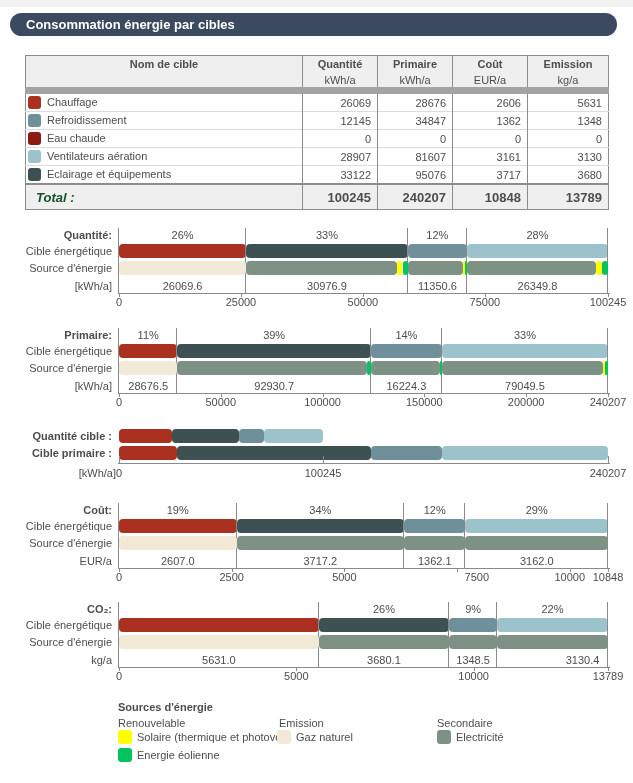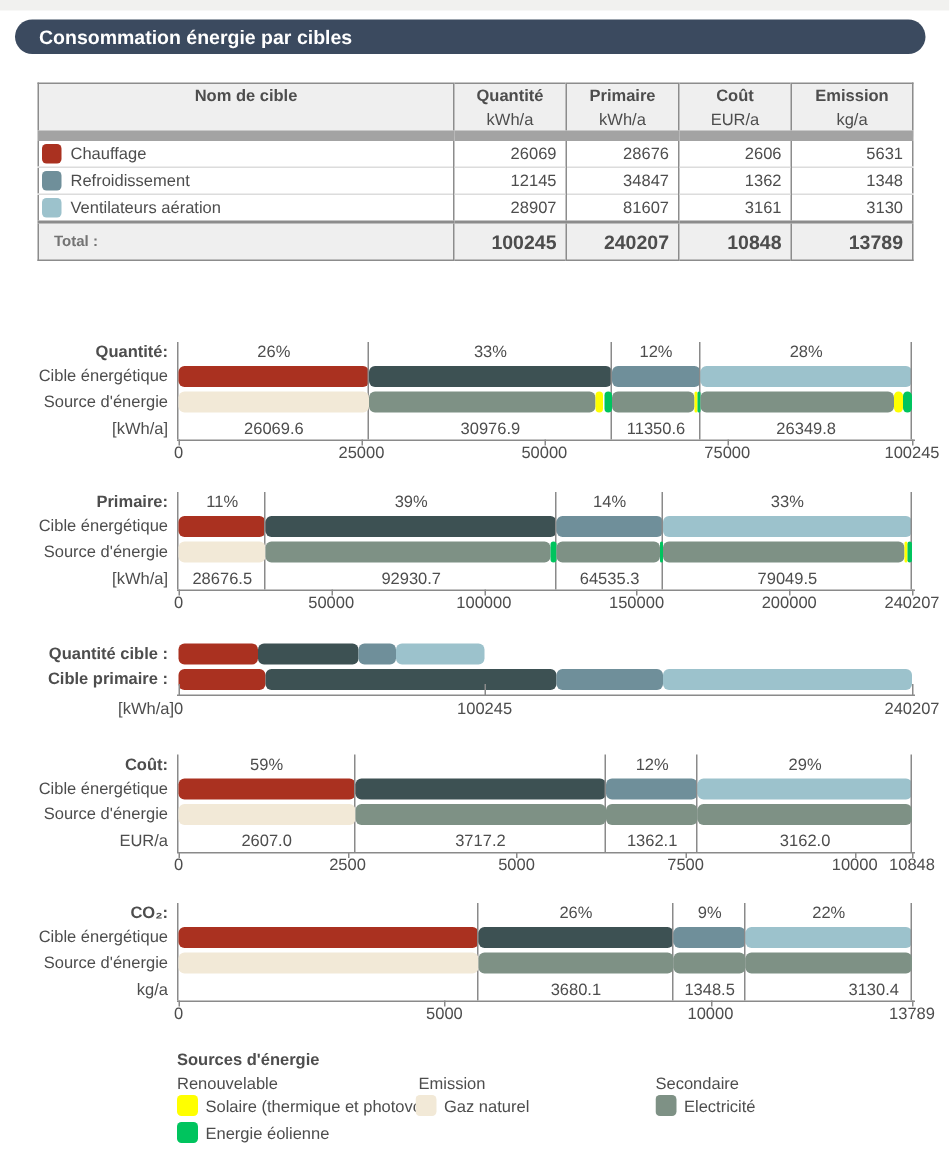--- a/index.html
+++ b/index.html
@@ -32,21 +32,21 @@
   #energytable td.name{text-align:left;padding-left:2px;white-space:nowrap;}
   #energytable td.num{text-align:right;padding-right:6px;}
   #energytable .sw{
     display:inline-block;width:13px;height:13px;border-radius:3px;
     margin-right:6px;vertical-align:-3px;
   }
   #energytable tfoot td{
     height:22px;border-top:2px solid #8c8c8c;background:#efefef;
     font-weight:bold;font-size:13px;
   }
-  #energytable tfoot td.name{padding-left:10px;font-size:10px;color:#737373;}
+  #energytable tfoot td.name{padding-left:10px;font-size:13px;color:#14532d;font-style:italic;}
   
   .chart{left:0;width:633px;}
   .clab{position:absolute;left:0;width:112px;text-align:right;font-size:11px;line-height:13px;white-space:nowrap;}
   .clab.b{font-weight:bold;}
   .ctext{position:absolute;text-align:center;font-size:11px;line-height:12px;}
   .seg{position:absolute;height:14px;border-radius:4px;}
   .vline{position:absolute;width:1px;background:#8a8a8a;}
   .axis{position:absolute;height:1px;background:#8a8a8a;}
   .tickmark{position:absolute;width:1px;background:#8a8a8a;}
   .ticklabel{position:absolute;width:64px;text-align:center;font-size:11px;line-height:12px;}
@@ -110,25 +110,39 @@
         <td class="num bl">5631</td>
       </tr>
       <tr>
         <td class="name"><span class="sw" style="background: rgb(111, 143, 154);"></span><span>Refroidissement</span></td>
         <td class="num bl">12145</td>
         <td class="num bl">34847</td>
         <td class="num bl">1362</td>
         <td class="num bl">1348</td>
       </tr>
       <tr>
+        <td class="name"><span class="sw" style="background: rgb(139, 26, 18);"></span><span>Eau chaude</span></td>
+        <td class="num bl">0</td>
+        <td class="num bl">0</td>
+        <td class="num bl">0</td>
+        <td class="num bl">0</td>
+      </tr>
+      <tr>
         <td class="name"><span class="sw" style="background: rgb(156, 194, 204);"></span><span>Ventilateurs aération</span></td>
         <td class="num bl">28907</td>
         <td class="num bl">81607</td>
         <td class="num bl">3161</td>
         <td class="num bl">3130</td>
+      </tr>
+      <tr>
+        <td class="name"><span class="sw" style="background: rgb(61, 81, 83);"></span><span>Eclairage et équipements</span></td>
+        <td class="num bl">33122</td>
+        <td class="num bl">95076</td>
+        <td class="num bl">3717</td>
+        <td class="num bl">3680</td>
       </tr>
     </tbody>
   <tfoot>
     <tr>
       <td class="name">Total :</td>
       <td class="num bl">100245</td>
       <td class="num bl">240207</td>
       <td class="num bl">10848</td>
       <td class="num bl">13789</td>
     </tr>
@@ -188,21 +202,21 @@
       <div class="vline" style="left: 118px; top: 0px; height: 65px;"></div>
       <div class="ctext" style="left: 119px; top: 1px; width: 58.377px;">11%</div>
       <div class="ctext" style="left: 119px; top: 52px; width: 58.377px;">28676.5</div>
       <div class="seg" style="left: 119px; top: 16px; width: 58.377px; background: rgb(170, 49, 32);"></div>
       <div class="vline" style="left: 176px; top: 0px; height: 65px;"></div>
       <div class="ctext" style="left: 177.377px; top: 1px; width: 193.55px;">39%</div>
       <div class="ctext" style="left: 177.377px; top: 52px; width: 193.55px;">92930.7</div>
       <div class="seg" style="left: 177.377px; top: 16px; width: 193.55px; background: rgb(61, 81, 83);"></div>
       <div class="vline" style="left: 370px; top: 0px; height: 65px;"></div>
       <div class="ctext" style="left: 370.927px; top: 1px; width: 70.9396px;">14%</div>
-      <div class="ctext" style="left: 370.927px; top: 52px; width: 70.9396px;">64535.3</div>
+      <div class="ctext" style="left: 370.927px; top: 52px; width: 70.9396px;">16224.3</div>
       <div class="seg" style="left: 370.927px; top: 16px; width: 70.9396px; background: rgb(111, 143, 154);"></div>
       <div class="vline" style="left: 441px; top: 0px; height: 65px;"></div>
       <div class="ctext" style="left: 441.867px; top: 1px; width: 166.131px;">33%</div>
       <div class="ctext" style="left: 441.867px; top: 52px; width: 166.131px;">79049.5</div>
       <div class="seg" style="left: 441.867px; top: 16px; width: 166.131px; background: rgb(156, 194, 204);"></div>
       <div class="vline" style="left: 607px; top: 0px; height: 65px;"></div>
       <div class="seg" style="left: 119px; top: 33px; width: 58.378px; background: rgb(242, 233, 215);"></div>
       <div class="seg" style="left: 177.378px; top: 33px; width: 189.183px; background: rgb(126, 145, 133);"></div>
       <div class="seg" style="left: 366.561px; top: 33px; width: 4.36667px; background: rgb(0, 196, 94);"></div>
       <div class="seg" style="left: 370.928px; top: 33px; width: 69.321px; background: rgb(126, 145, 133);"></div>
@@ -243,24 +257,25 @@
       <div class="tickmark" style="left: 608px; top: 32px; height: 8px;"></div>
       <div class="ticklabel" style="left: 576px; top: 43px;">240207</div>
       <div class="clab" style="top: 43px; width: 116px;">[kWh/a]</div>
     </div>
     <div class="abs chart" style="left: 0px; top: 503px; height: 82px;">
       <div class="clab b" style="top: 1px;">Coût:</div>
       <div class="clab" style="top: 17px;">Cible énergétique</div>
       <div class="clab" style="top: 34px;">Source d'énergie</div>
       <div class="clab" style="top: 52px;">EUR/a</div>
       <div class="vline" style="left: 118px; top: 0px; height: 65px;"></div>
-      <div class="ctext" style="left: 119px; top: 1px; width: 117.517px;">59%</div>
+      <div class="ctext" style="left: 119px; top: 1px; width: 117.517px;">19%</div>
       <div class="ctext" style="left: 119px; top: 52px; width: 117.517px;">2607.0</div>
       <div class="seg" style="left: 119px; top: 16px; width: 117.517px; background: rgb(170, 49, 32);"></div>
       <div class="vline" style="left: 236px; top: 0px; height: 65px;"></div>
+      <div class="ctext" style="left: 236.517px; top: 1px; width: 167.562px;">34%</div>
       <div class="ctext" style="left: 236.517px; top: 52px; width: 167.562px;">3717.2</div>
       <div class="seg" style="left: 236.517px; top: 16px; width: 167.562px; background: rgb(61, 81, 83);"></div>
       <div class="vline" style="left: 403px; top: 0px; height: 65px;"></div>
       <div class="ctext" style="left: 404.079px; top: 1px; width: 61.4px;">12%</div>
       <div class="ctext" style="left: 404.079px; top: 52px; width: 61.4px;">1362.1</div>
       <div class="seg" style="left: 404.079px; top: 16px; width: 61.4px; background: rgb(111, 143, 154);"></div>
       <div class="vline" style="left: 464px; top: 0px; height: 65px;"></div>
       <div class="ctext" style="left: 465.479px; top: 1px; width: 142.535px;">29%</div>
       <div class="ctext" style="left: 465.479px; top: 52px; width: 142.535px;">3162.0</div>
       <div class="seg" style="left: 465.479px; top: 16px; width: 142.535px; background: rgb(156, 194, 204);"></div>
@@ -270,33 +285,34 @@
       <div class="seg" style="left: 404.079px; top: 33px; width: 61.4px; background: rgb(126, 145, 133);"></div>
       <div class="seg" style="left: 465.479px; top: 33px; width: 142.535px; background: rgb(126, 145, 133);"></div>
       <div class="axis" style="left: 118px; top: 65px; width: 492px;"></div>
       <div class="tickmark" style="left: 119px; top: 65px; height: 4px;"></div>
       <div class="ticklabel" style="left: 87px; top: 68px;">0</div>
       <div class="tickmark" style="left: 231.694px; top: 65px; height: 4px;"></div>
       <div class="ticklabel" style="left: 199.694px; top: 68px;">2500</div>
       <div class="tickmark" style="left: 344.387px; top: 65px; height: 4px;"></div>
       <div class="ticklabel" style="left: 312.387px; top: 68px;">5000</div>
       <div class="tickmark" style="left: 457.081px; top: 65px; height: 4px;"></div>
-      <div class="ticklabel" style="left: 425.081px; top: 68px;">7500</div>
+      <div class="ticklabel" style="left: 425.081px; top: 68px; text-align: right;">7500</div>
       <div class="tickmark" style="left: 569.774px; top: 65px; height: 4px;"></div>
       <div class="ticklabel" style="left: 537.774px; top: 68px;">10000</div>
       <div class="tickmark" style="left: 608px; top: 65px; height: 4px;"></div>
       <div class="ticklabel" style="left: 576px; top: 68px;">10848</div>
     </div>
     <div class="abs chart" style="left: 0px; top: 602px; height: 82px;">
       <div class="clab b" style="top: 1px;">CO₂:</div>
       <div class="clab" style="top: 17px;">Cible énergétique</div>
       <div class="clab" style="top: 34px;">Source d'énergie</div>
       <div class="clab" style="top: 52px;">kg/a</div>
       <div class="vline" style="left: 118px; top: 0px; height: 65px;"></div>
       <div class="ctext" style="left: 119px; top: 1px; width: 199.692px; margin-top: 34px;">40%</div>
+      <div class="ctext" style="left: 119px; top: 52px; width: 199.692px;">5631.0</div>
       <div class="seg" style="left: 119px; top: 16px; width: 199.692px; background: rgb(170, 49, 32);"></div>
       <div class="vline" style="left: 318px; top: 0px; height: 65px;"></div>
       <div class="ctext" style="left: 318.692px; top: 1px; width: 130.508px;">26%</div>
       <div class="ctext" style="left: 318.692px; top: 52px; width: 130.508px;">3680.1</div>
       <div class="seg" style="left: 318.692px; top: 16px; width: 130.508px; background: rgb(61, 81, 83);"></div>
       <div class="vline" style="left: 448px; top: 0px; height: 65px;"></div>
       <div class="ctext" style="left: 449.2px; top: 1px; width: 47.8219px;">9%</div>
       <div class="ctext" style="left: 449.2px; top: 52px; width: 47.8219px;">1348.5</div>
       <div class="seg" style="left: 449.2px; top: 16px; width: 47.8219px; background: rgb(111, 143, 154);"></div>
       <div class="vline" style="left: 496px; top: 0px; height: 65px;"></div>

